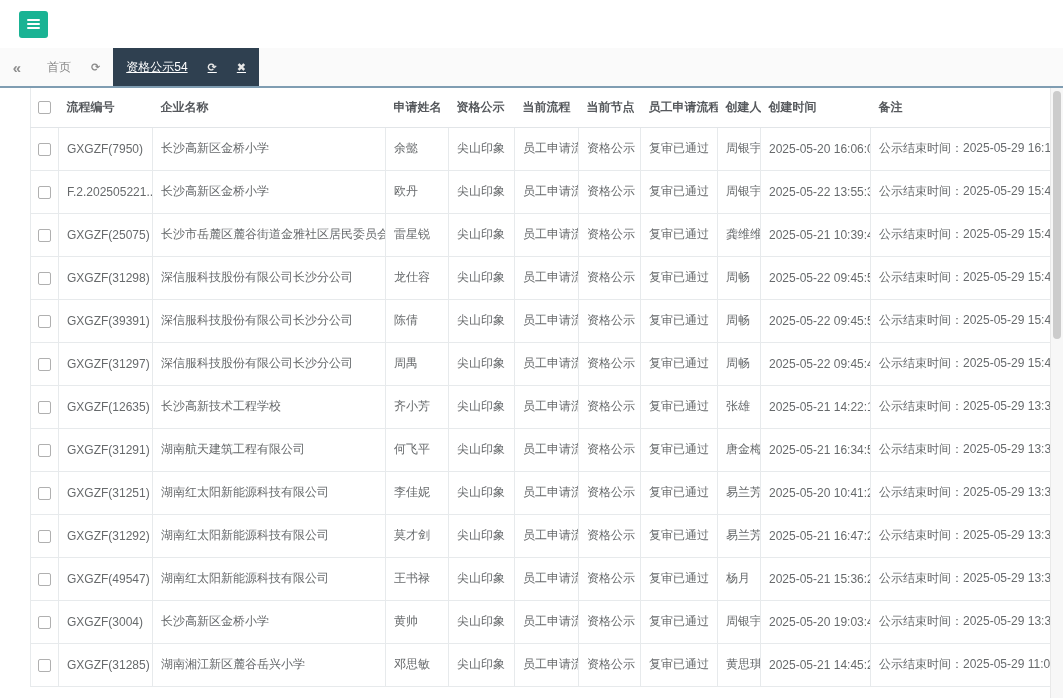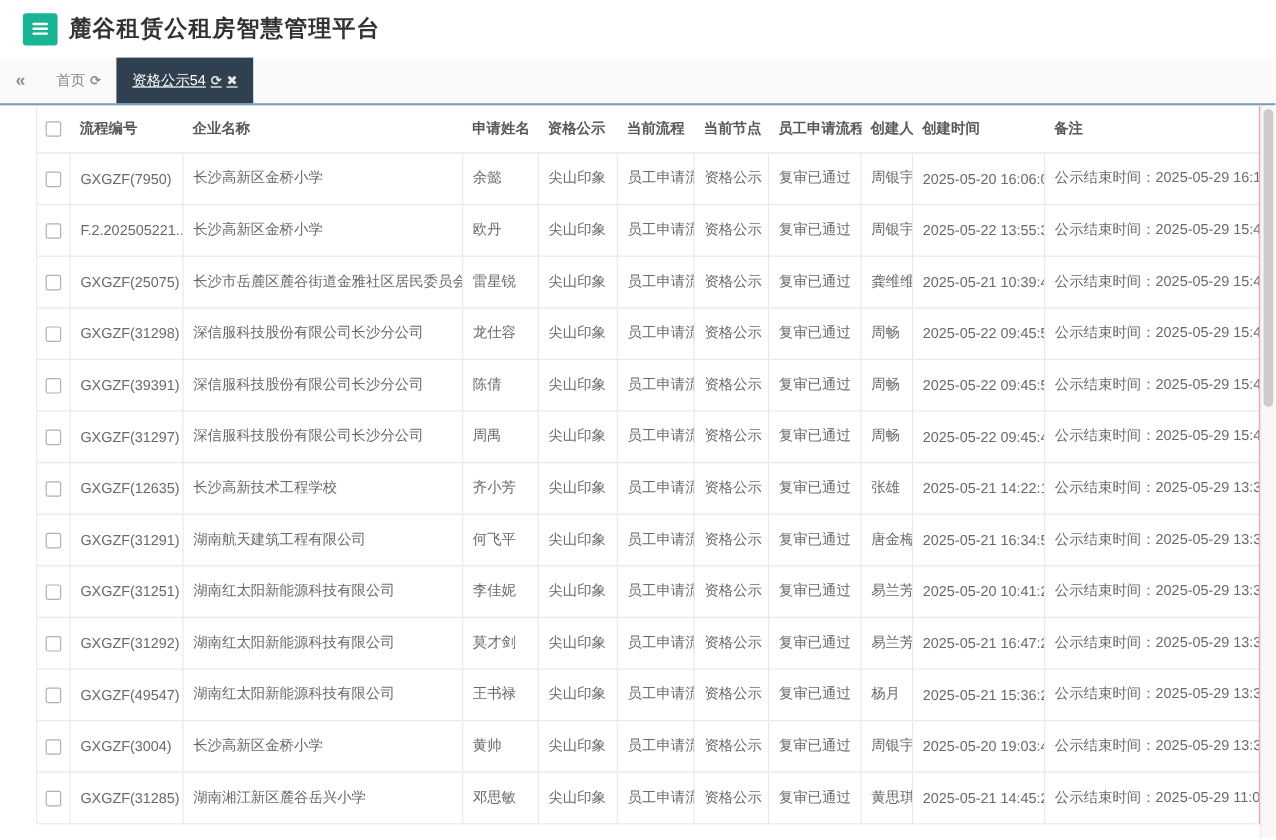--- a/index.html
+++ b/index.html
@@ -14,31 +14,31 @@
   .hamburger::before, .hamburger::after { content:""; position:absolute; left:0; width:13px; height:2px;
     background:#fff; border-radius:1px; }
   .hamburger::before { top:-4px; } .hamburger::after { top:4px; }
   .app-title { margin-left:9px; font-size:19px; font-weight:bold; color:#333; letter-spacing:1px; }
 
   
   .tab-bar { height:40px; background:#fafafa; display:flex; align-items:stretch;
     border-bottom:2px solid #7f9db2; }
   .collapse-btn { width:34px; display:flex; align-items:center; justify-content:center;
     color:#8e8e8e; font-size:15px; font-weight:bold; cursor:pointer; }
-  .tab { display:flex; align-items:center; gap:4px; padding:0 13px; font-size:12px;
+  .tab { display:flex; align-items:center; gap:20px; padding:0 13px; font-size:12px;
     color:#8a8a8a; cursor:pointer; white-space:nowrap; }
   .tab .t-icon { font-size:11px; font-weight:bold; }
   .tab.active { background:#2f4050; color:#fff;text-decoration:underline; }
   .tab.active .t-icon { color:#e8e8e8; }
 
   
   .content { position:relative; height:610px; background:#fff; }
   .table-wrap { margin-left:30px; width:1020px; }
   table { border-collapse:collapse; table-layout:fixed; width:1020px; font-size:12px;
-    color:#676a6c; border-left:1px solid #e7eaec; border-right:4px solid #fca5a5; }
+    color:#676a6c; border-left:1px solid #e7eaec; border-right:1px solid #fca5a5; }
   thead th { height:39px; font-weight:bold; color:#55585c; text-align:left; padding:0 8px;
     background:#fff; border-bottom:1px solid #e2e5e8; white-space:nowrap; overflow:hidden; }
   tbody td { height:43px; padding:0 8px; border:1px solid #e7eaec; background:#fff;
     white-space:nowrap; overflow:hidden; }
   .cb { width:28px; text-align:center; padding:0 !important; }
   .checkbox { display:inline-block; width:13px; height:13px; border:1px solid #b0b0b0;
     border-radius:2px; background:#fff; vertical-align:middle; cursor:pointer; }
 
   
   .scrollbar { position:absolute; top:0; right:0; width:13px; height:610px;
@@ -46,21 +46,20 @@
   .scroll-thumb { position:absolute; top:3px; left:2px; width:8px; height:248px;
     background:#cccccc; border-radius:4px; cursor:pointer; }
 </style>
 </head>
 <body>
 
 <div class="app-header">
   <button class="menu-btn">
     <span class="hamburger"></span>
   </button>
-  <span class="app-title">麓谷租赁公租房智慧管理平台</span>
 </div>
 
 <div class="tab-bar">
   <span class="collapse-btn">«</span>
   <div class="tab">
     <span>首页</span>
     <span class="t-icon">⟳</span>
   </div>
   <div class="tab active">
     <span>资格公示54</span>

